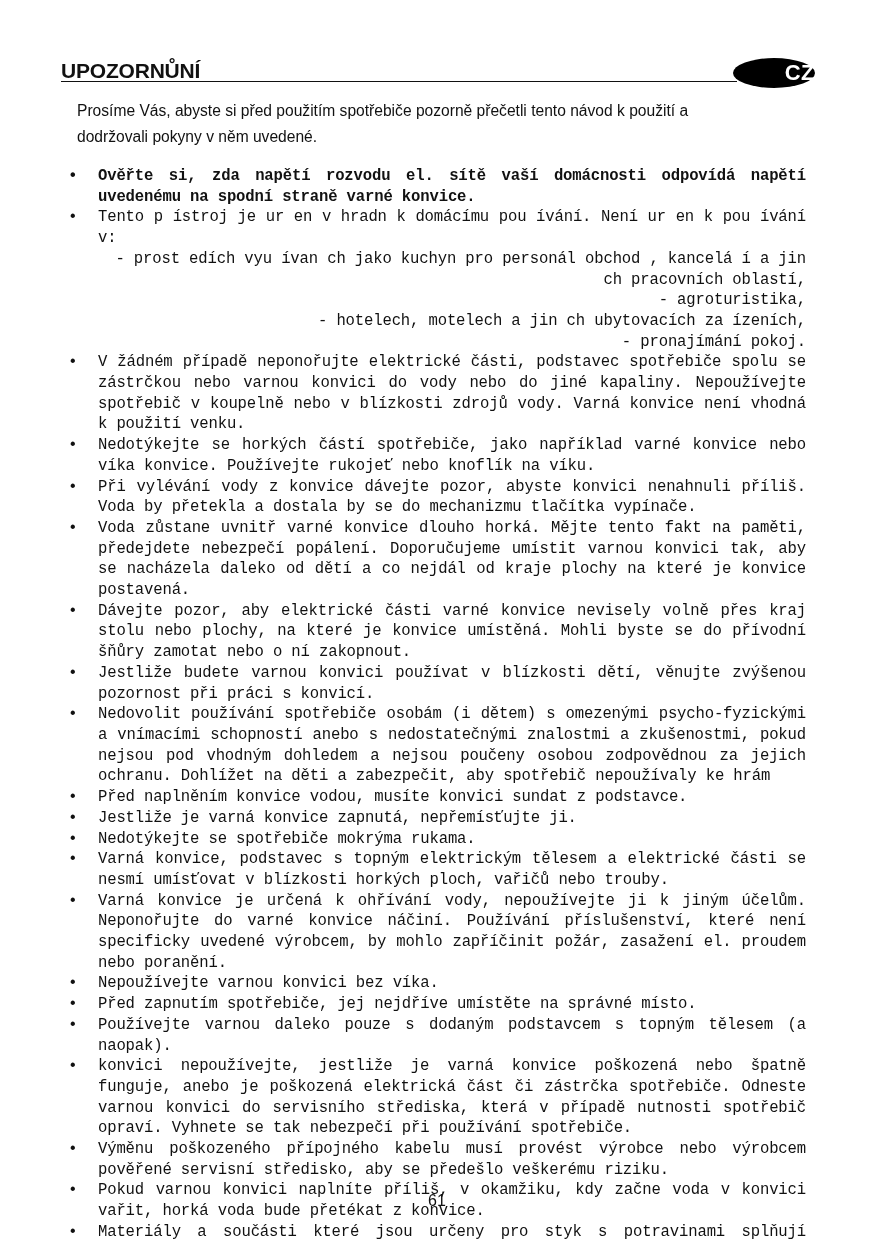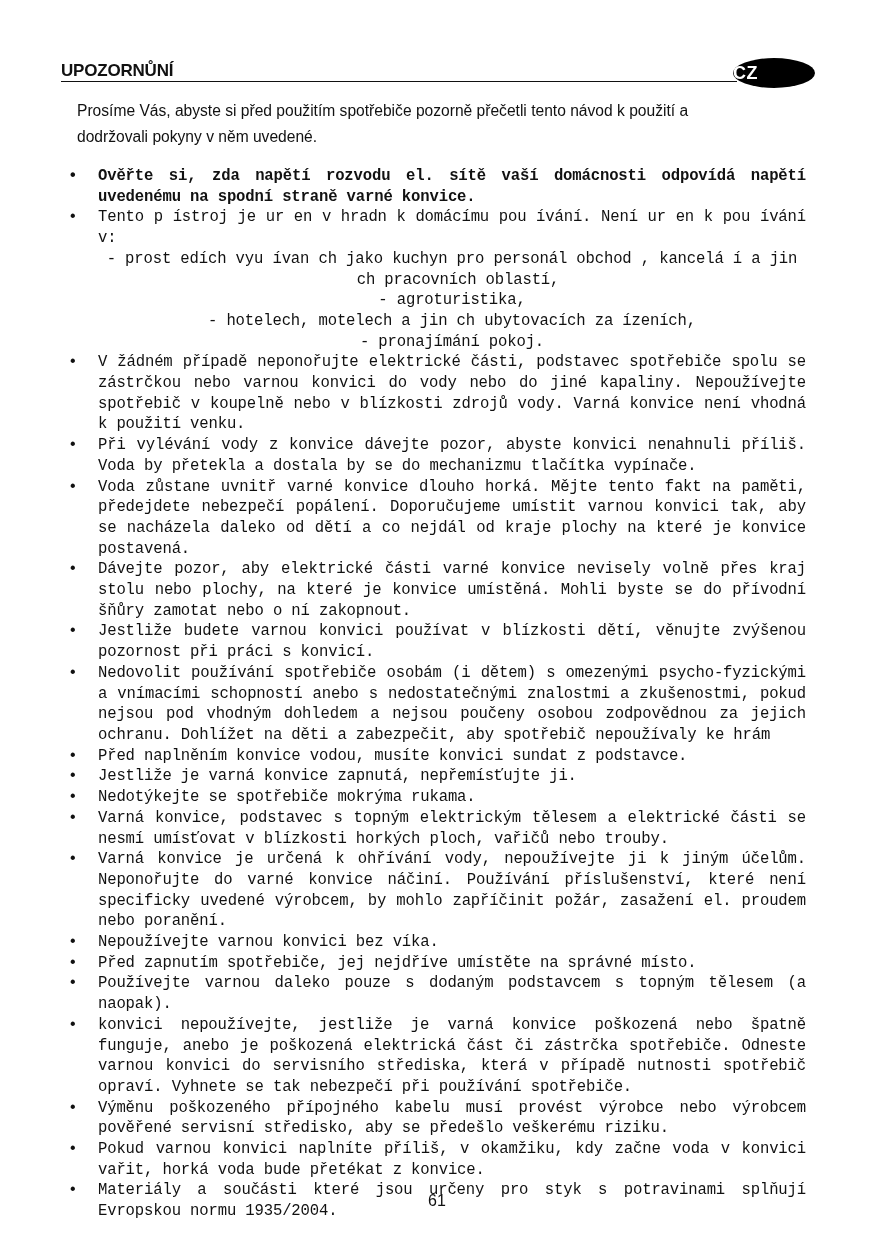--- a/index.html
+++ b/index.html
@@ -4,44 +4,44 @@
 <style>
   html, body { margin: 0; padding: 0; background: #ffffff; }
   body {
     width: 874px; height: 1240px; position: relative; overflow: hidden;
     font-family: "Liberation Sans", "DejaVu Sans", sans-serif;
     color: #111111;
   }
   .page { position: absolute; left: 61px; top: 60px; width: 752px; }
   .header-row { position: relative; height: 22px; }
   .title {
-    font-size: 17px; font-weight: bold; letter-spacing: -0.2px;
+    font-size: 21px; font-weight: bold; letter-spacing: -0.2px;
     position: absolute; left: 0; top: 0; line-height: 22px;
   }
   .rule {
     position: absolute; left: 0; top: 21px; width: 676px; height: 1px; background: #111;
   }
   .badge {
     position: absolute; right: -2px; top: -2px; width: 82px; height: 30px;
     background: #000; color: #fff; border-radius: 50%;
-    font-size: 18px; font-weight: bold; text-align: left; line-height: 30px;
+    font-size: 22px; font-weight: bold; text-align: right; line-height: 30px;
     letter-spacing: 0.5px;
   }
   .intro { font-size: 15.6px; line-height: 26px; margin: 16px; width: 680px; }
   ul.items { list-style: none; margin: 7px; padding: 0; font-family: Liberation Mono, monospace; }
   ul.items li {
     position: relative; padding-left: 30px; font-size: 15.6px; line-height: 20.7px;
     text-align: justify; letter-spacing: -0.15px;
   }
   ul.items li::before {
     content: "\2022"; position: absolute; left: 0; top: 0; font-size: 16px;
   }
   ul.items li.bold { font-weight: bold; }
   .sub { display: block; padding-left: 0; }
-  .sub-line { display: block; text-indent: -12px; padding-left: 12px; text-align: center; }
+  .sub-line { display: block; text-indent: -12px; padding-left: 12px; text-align: right; }
   .pagenum {
     position: absolute; left: 0; width: 874px; top: 1192px; text-align: center;
     font-size: 16px;
   }
 </style>
 </head>
 <body>
 
 <div class="page">
   <div class="header-row">
@@ -52,20 +52,21 @@
   <p class="intro">Prosíme Vás, abyste si před použitím spotřebiče pozorně přečetli tento návod k použití a dodržovali pokyny v něm uvedené.</p>
   <ul class="items" id="items">
       <li class="bold"><span>Ověřte si, zda napětí rozvodu el. sítě vaší domácnosti odpovídá napětí uvedenému na spodní straně varné konvice.</span></li>
       <li><span>Tento p  ístroj je ur  en v  hradn   k domácímu pou  ívání. Není ur  en k pou  ívání v:</span><span class="sub">
           <span class="sub-line">- prost  edích vyu  ívan  ch jako kuchyn   pro personál obchod  , kancelá  í a jin  ch pracovních oblastí,</span>
           <span class="sub-line">- agroturistika,</span>
           <span class="sub-line">- hotelech, motelech a jin  ch ubytovacích za  ízeních,</span>
           <span class="sub-line">- pronajímání pokoj.</span>
         </span></li>
       <li><span>V žádném případě neponořujte elektrické části, podstavec spotřebiče spolu se zástrčkou nebo varnou konvici do vody nebo do jiné kapaliny. Nepoužívejte spotřebič v koupelně nebo v blízkosti zdrojů vody. Varná konvice není vhodná k použití venku.</span></li>
+      <li><span>Nedotýkejte se horkých částí spotřebiče, jako například varné konvice nebo víka konvice. Používejte rukojeť nebo knoflík na víku.</span></li>
       <li><span>Při vylévání vody z konvice dávejte pozor, abyste konvici nenahnuli příliš. Voda by přetekla a dostala by se do mechanizmu tlačítka vypínače.</span></li>
       <li><span>Voda zůstane uvnitř varné konvice dlouho horká. Mějte tento fakt na paměti, předejdete nebezpečí popálení. Doporučujeme umístit varnou konvici tak, aby se nacházela daleko od dětí a co nejdál od kraje plochy na které je konvice postavená.</span></li>
       <li><span>Dávejte pozor, aby elektrické části varné konvice nevisely volně přes kraj stolu nebo plochy, na které je konvice umístěná. Mohli byste se do přívodní šňůry zamotat nebo o ní zakopnout.</span></li>
       <li><span>Jestliže budete varnou konvici používat v blízkosti dětí, věnujte zvýšenou pozornost při práci s konvicí.</span></li>
       <li><span>Nedovolit používání spotřebiče osobám (i dětem) s omezenými psycho-fyzickými a vnímacími schopností anebo s nedostatečnými znalostmi a zkušenostmi, pokud nejsou pod vhodným dohledem a nejsou poučeny osobou zodpovědnou za jejich ochranu. Dohlížet na děti a zabezpečit, aby spotřebič nepoužívaly ke hrám</span></li>
       <li><span>Před naplněním konvice vodou, musíte konvici sundat z podstavce.</span></li>
       <li><span>Jestliže je varná konvice zapnutá, nepřemísťujte ji.</span></li>
       <li><span>Nedotýkejte se spotřebiče mokrýma rukama.</span></li>
       <li><span>Varná konvice, podstavec s topným elektrickým tělesem a elektrické části se nesmí umísťovat v blízkosti horkých ploch, vařičů nebo trouby.</span></li>
       <li><span>Varná konvice je určená k ohřívání vody, nepoužívejte ji k jiným účelům. Neponořujte do varné konvice náčiní. Používání příslušenství, které není specificky uvedené výrobcem, by mohlo zapříčinit požár, zasažení el. proudem nebo poranění.</span></li>

